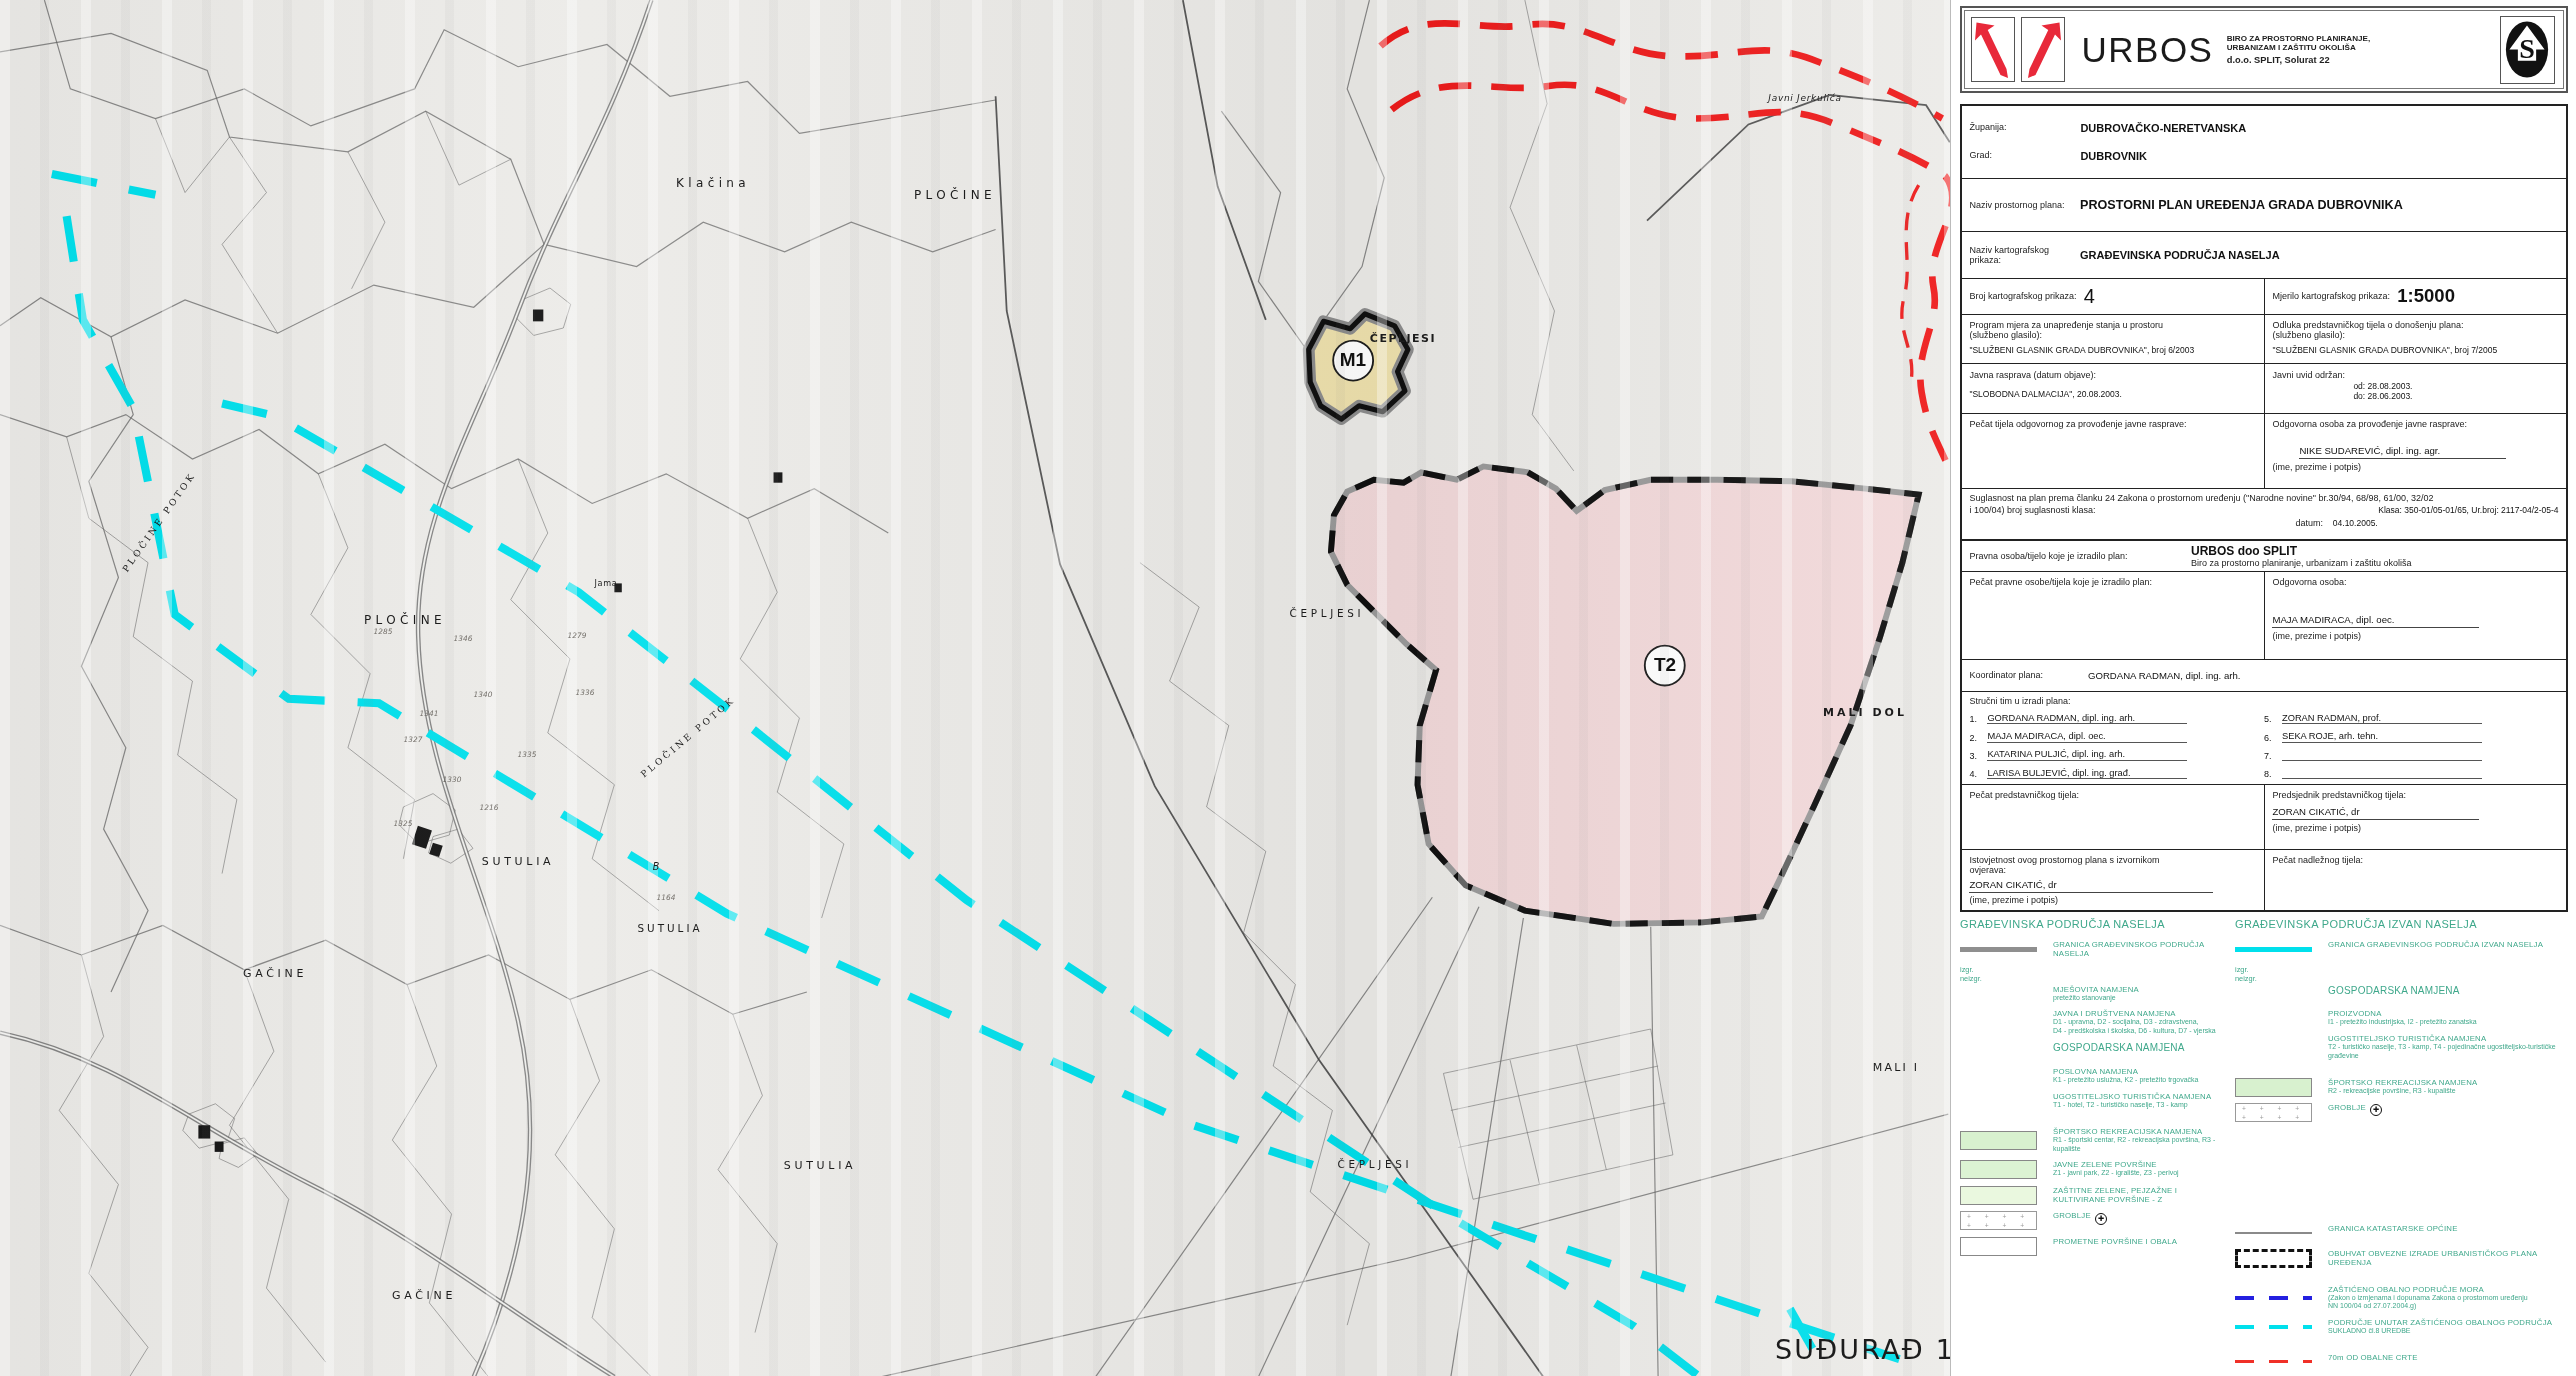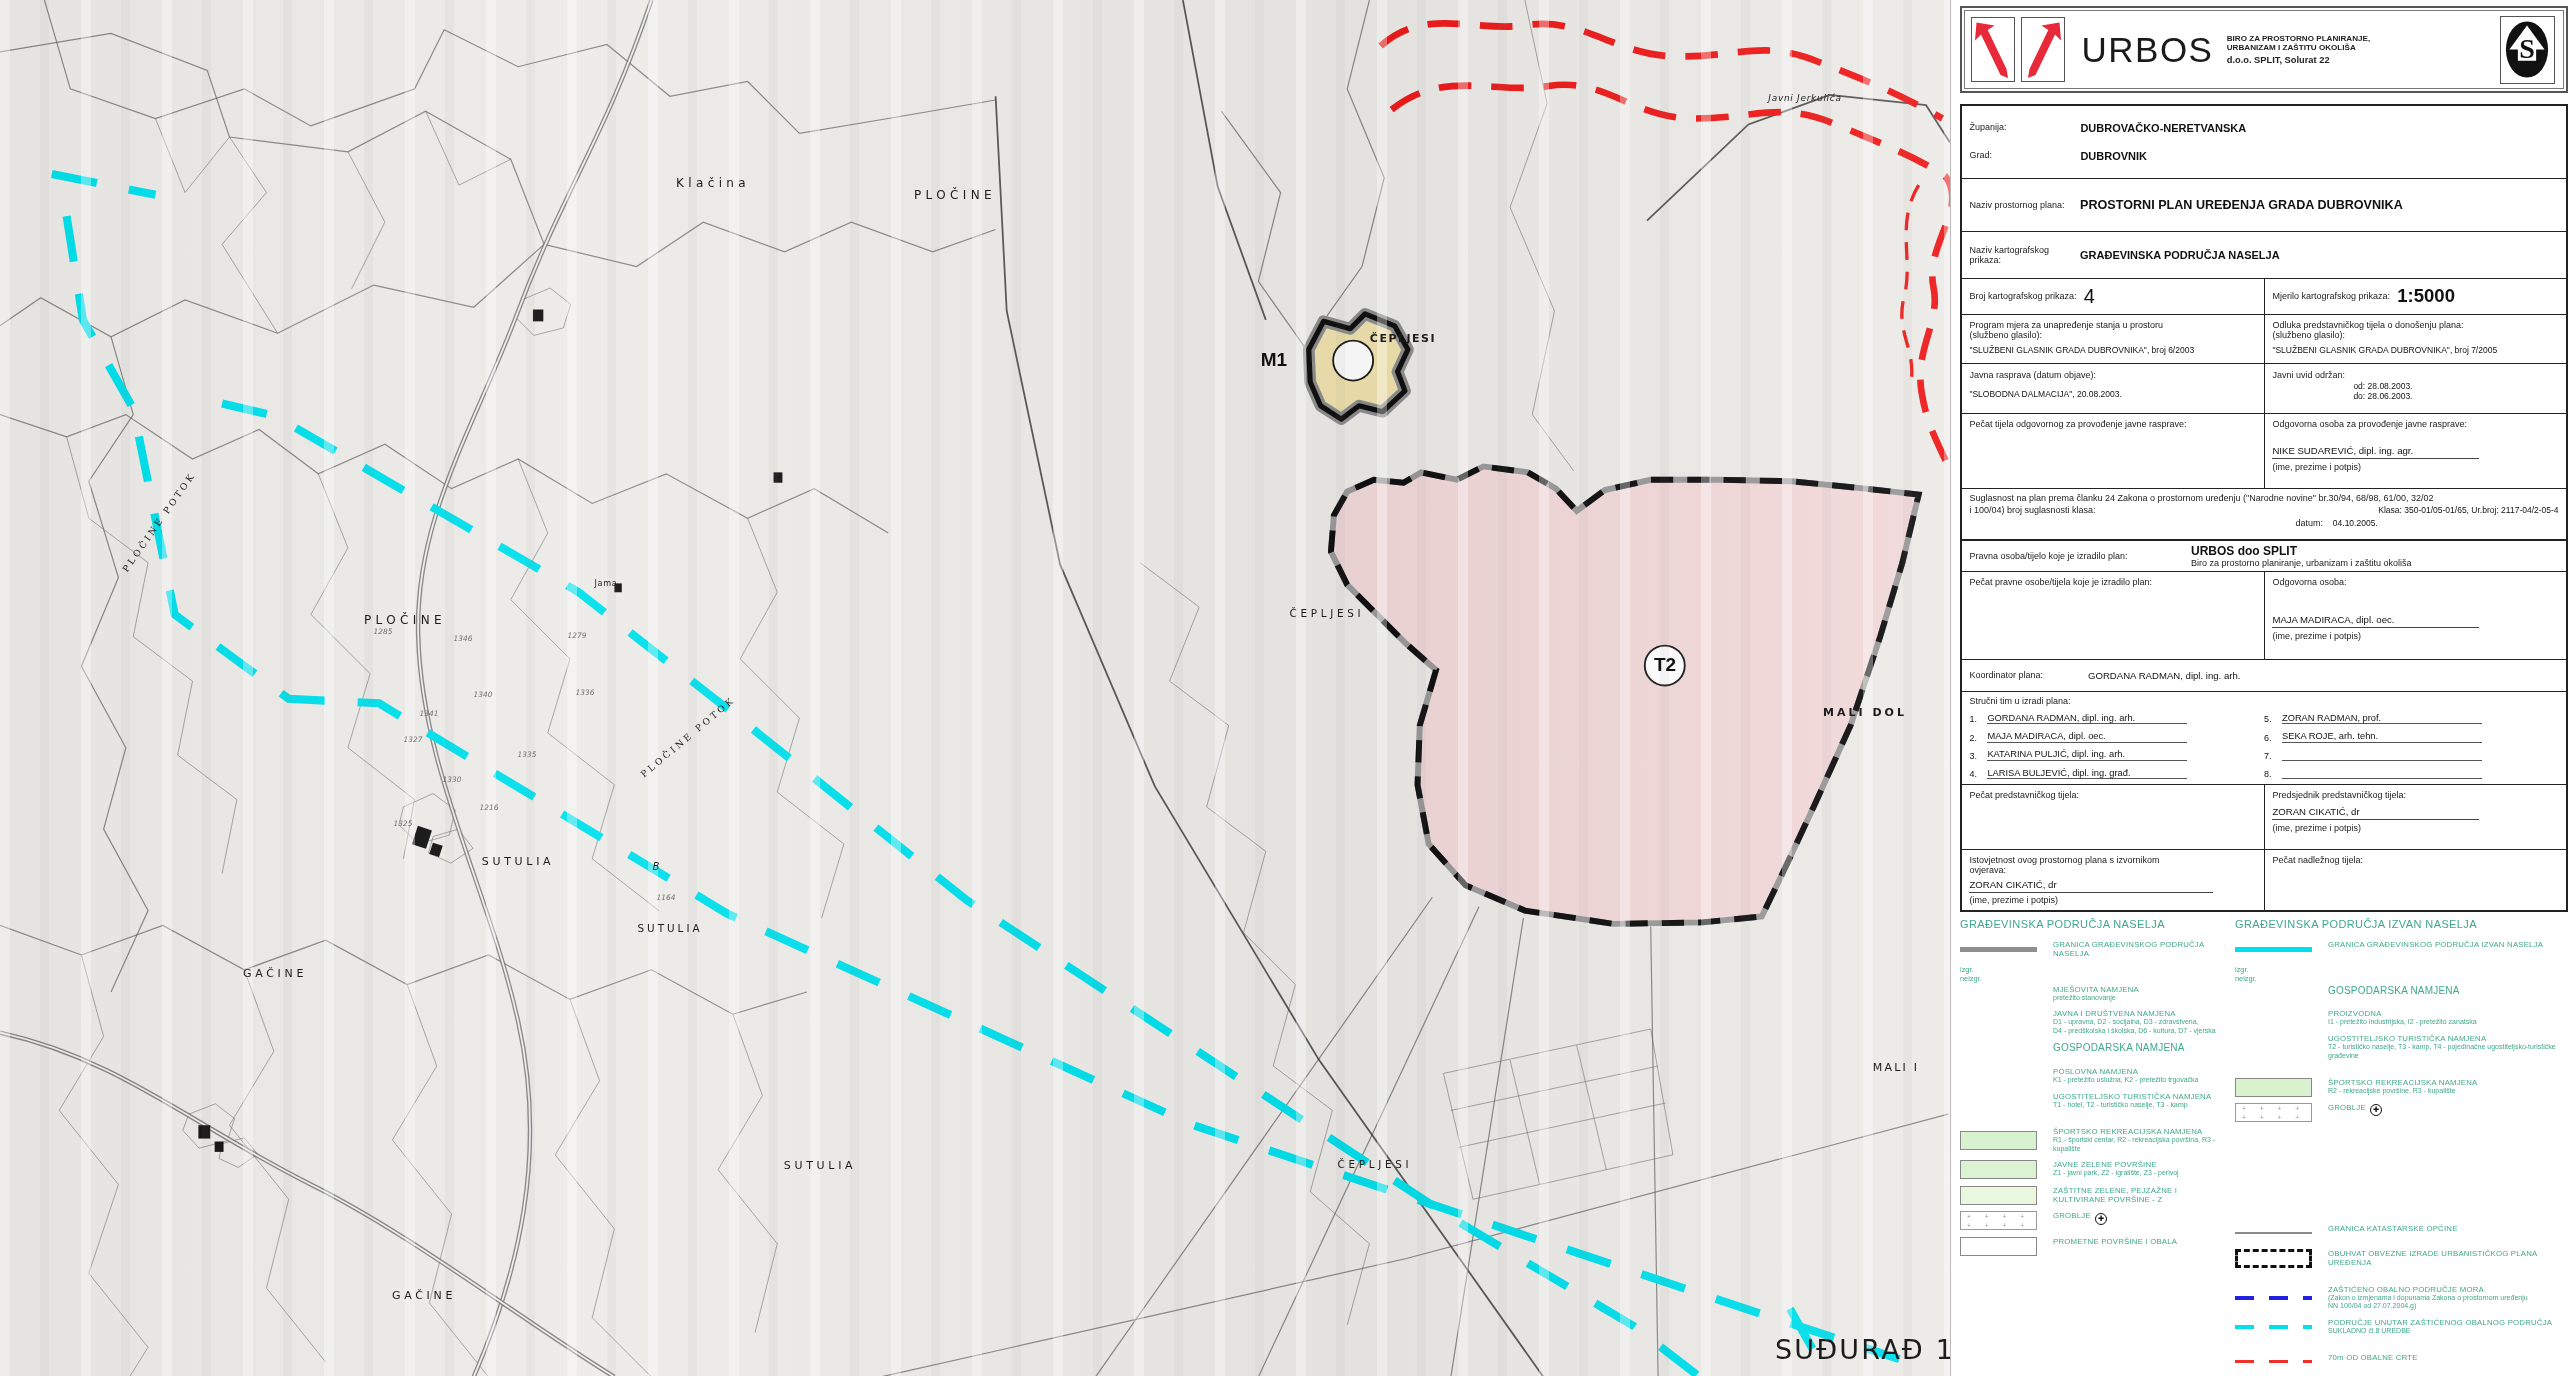--- a/index.html
+++ b/index.html
@@ -208,21 +208,21 @@
         <span class="maplabel pnum" style="left: 527px; top: 754px; font-size: 7.4px;">1335</span>
         <span class="maplabel pnum" style="left: 429px; top: 713px; font-size: 7.4px;">1341</span>
         <span class="maplabel pnum" style="left: 413px; top: 739px; font-size: 7.4px;">1327</span>
         <span class="maplabel pnum" style="left: 403px; top: 779px; font-size: 7.4px; margin-top: 44px;">1325</span>
         <span class="maplabel pnum" style="left: 452px; top: 779px; font-size: 7.4px;">1330</span>
         <span class="maplabel pnum" style="left: 463px; top: 638px; font-size: 7.4px;">1346</span>
         <span class="maplabel pnum" style="left: 577px; top: 635px; font-size: 7.4px;">1279</span>
         <span class="maplabel pnum" style="left: 383px; top: 631px; font-size: 7.4px;">1285</span>
         <span class="maplabel pnum" style="left: 489px; top: 807px; font-size: 7.4px;">1216</span>
         <span class="maplabel pnum" style="left: 666px; top: 897px; font-size: 7.4px;">1164</span>
-        <span class="circletext" style="left: 1274px; top: 360px;">M1</span>
+        <span class="circletext" style="left: 1353px; top: 360px;">M1</span>
         <span class="circletext" style="left: 1665px; top: 665px;">T2</span>
       </div>
   </div>
 
   <div id="panel">
 
     <div id="hdrbox">
       <div id="hdrin">
         <div class="arrbox">
           <svg viewBox="0 0 56 84">
@@ -308,21 +308,21 @@
           <div class="small" style="margin-left:81px;">do: 28.06.2003.</div>
         </div>
       </div>
 
       <div class="trow" style="height:79px;">
         <div class="half cell">
           <div class="lbl">Pečat tijela odgovornog za provođenje javne rasprave:</div>
         </div>
         <div class="half vdiv cell">
           <div class="lbl">Odgovorna osoba za provođenje javne rasprave:</div>
-          <div class="uline" style="margin-top:16.3px;font-size:9.6px;">NIKE SUDAREVIĆ, dipl. ing. agr.</div>
+          <div class="uline" style="margin-top:16.3px;font-size:9.6px;margin-left:27px;">NIKE SUDAREVIĆ, dipl. ing. agr.</div>
           <div class="lbl" style="margin-top:3px;">(ime, prezime i potpis)</div>
         </div>
       </div>
 
       <div class="trow" style="height:54px;flex-direction:column;padding:4.4px 7.4px;">
         <div class="lbl">Suglasnost na plan prema članku 24 Zakona o prostornom uređenju ("Narodne novine" br.30/94, 68/98, 61/00, 32/02</div>
         <div style="display:flex;margin-top:2.2px;justify-content:space-between;">
           <span class="lbl">i 100/04) broj suglasnosti klasa:</span>
           <span class="small" style="margin-left:21px;">Klasa: 350-01/05-01/65, Ur.broj: 2117-04/2-05-4</span>
         </div>

